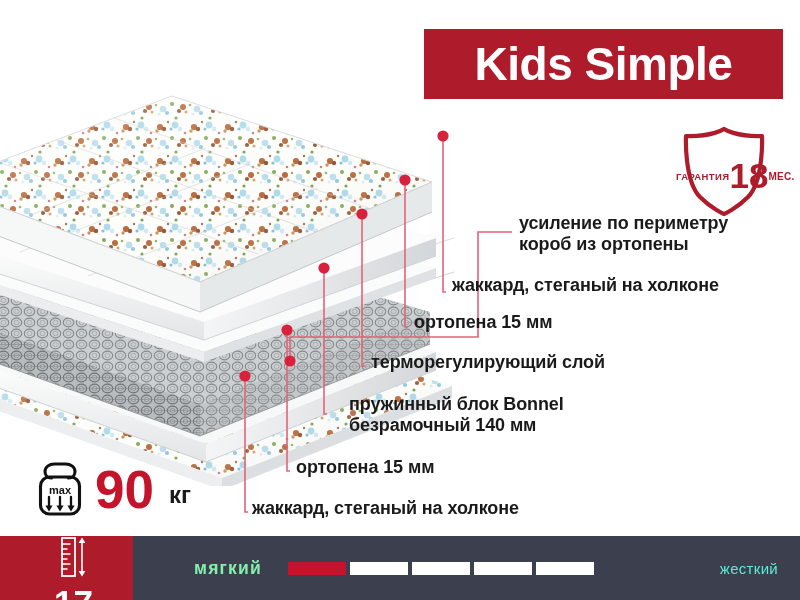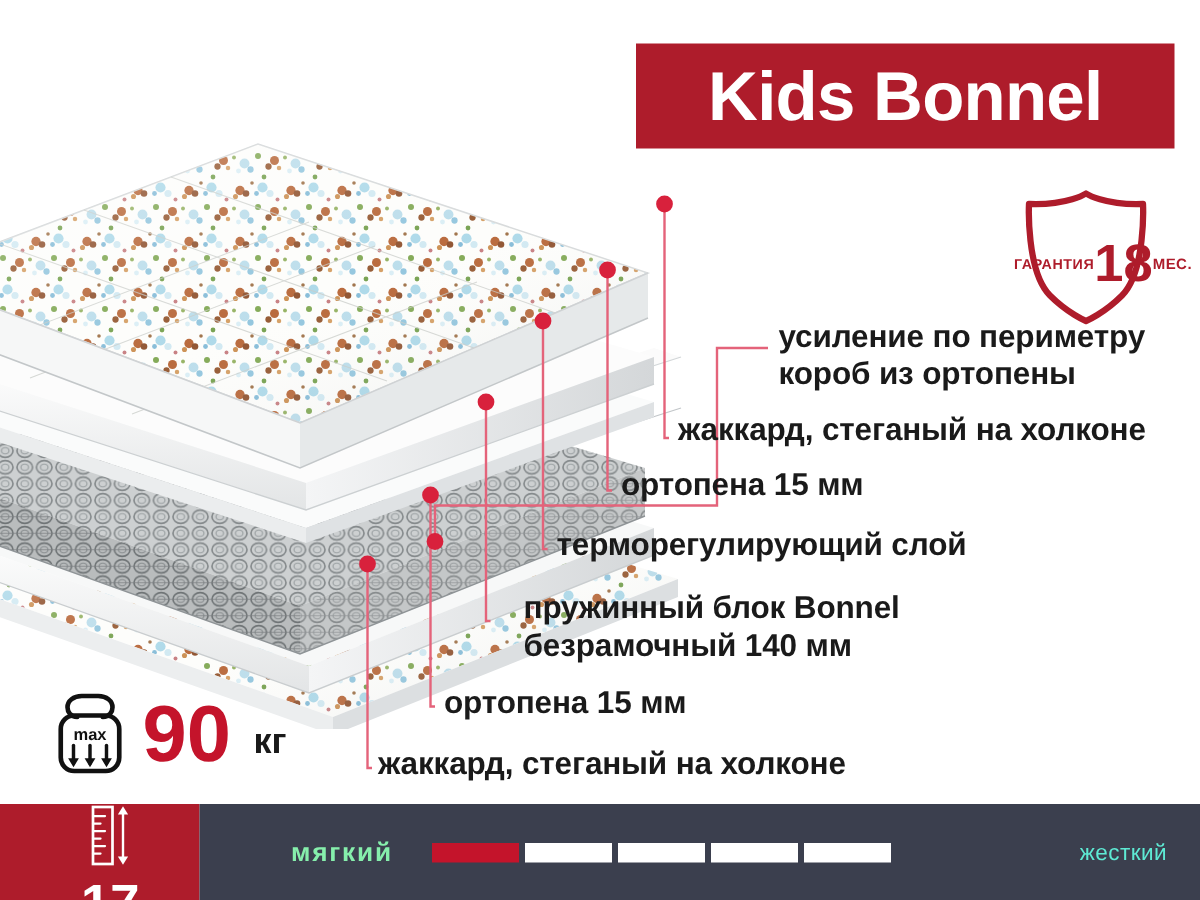--- a/index.html
+++ b/index.html
@@ -33,21 +33,21 @@
 
   
   #mattress{position:absolute;left:-16px;top:86px;width:500px;height:400px;}
   #mattress svg{display:block;}
 
   
   .leaders{position:absolute;left:0;top:0;width:800px;height:600px;pointer-events:none;}
 
   
   .callout{
-    position:absolute;color:#1a1a1a;font-size:21px;font-weight:bold;
+    position:absolute;color:#1a1a1a;font-size:18px;font-weight:bold;
     line-height:1.18;white-space:pre-line;letter-spacing:-0.1px;
   }
   .c1{left:519px;top:213px;}
   .c2{left:452px;top:275px;}
   .c3{left:414px;top:312px;}
   .c4{left:371px;top:352px;}
   .c5{left:349px;top:394px;}
   .c6{left:296px;top:457px;}
   .c7{left:252px;top:498px;}
 
@@ -223,21 +223,21 @@
       <circle cx="443" cy="136" r="5.6"></circle>
       <circle cx="405" cy="180" r="5.6"></circle>
       <circle cx="362" cy="214" r="5.6"></circle>
       <circle cx="324" cy="268" r="5.6"></circle>
       <circle cx="287" cy="330" r="5.6"></circle>
       <circle cx="245" cy="376" r="5.6"></circle>
     </g>
   </svg>
 
   <div class="title-banner">
-    <span class="t">Kids Bonnel</span>
+    <span class="t">Kids Simple</span>
   </div>
 
   <div class="shield-wrap">
     <svg viewBox="0 0 96 96" xmlns="http://www.w3.org/2000/svg" aria-hidden="true">
       <path d="M48 6 C48 6 36 14 10 13 C10 13 8 58 24 74 C36 86 48 91 48 91
                C48 91 60 86 72 74 C88 58 86 13 86 13 C60 14 48 6 48 6 Z" fill="none" stroke="#AE1C2B" stroke-width="4.2" stroke-linejoin="round"></path>
     </svg>
     <div class="shield-text">
       <span class="g">ГАРАНТИЯ</span>
       <span class="n">18</span>

